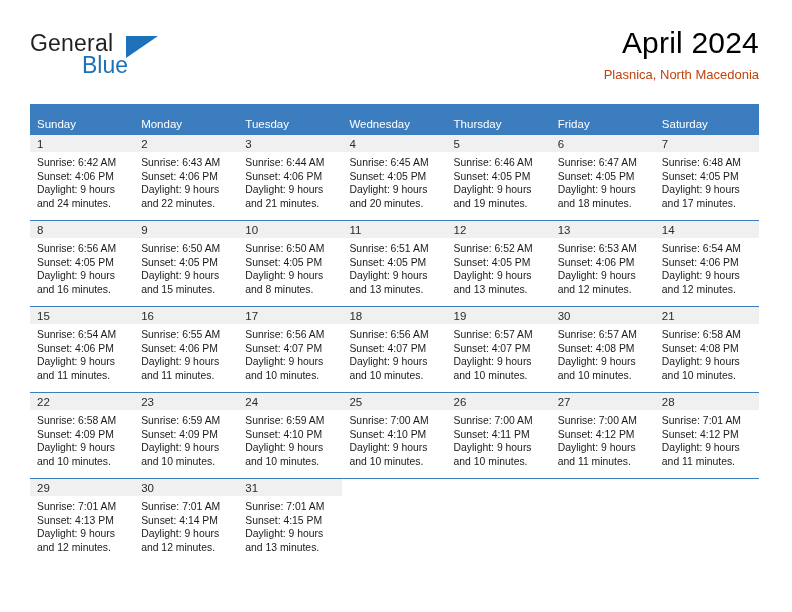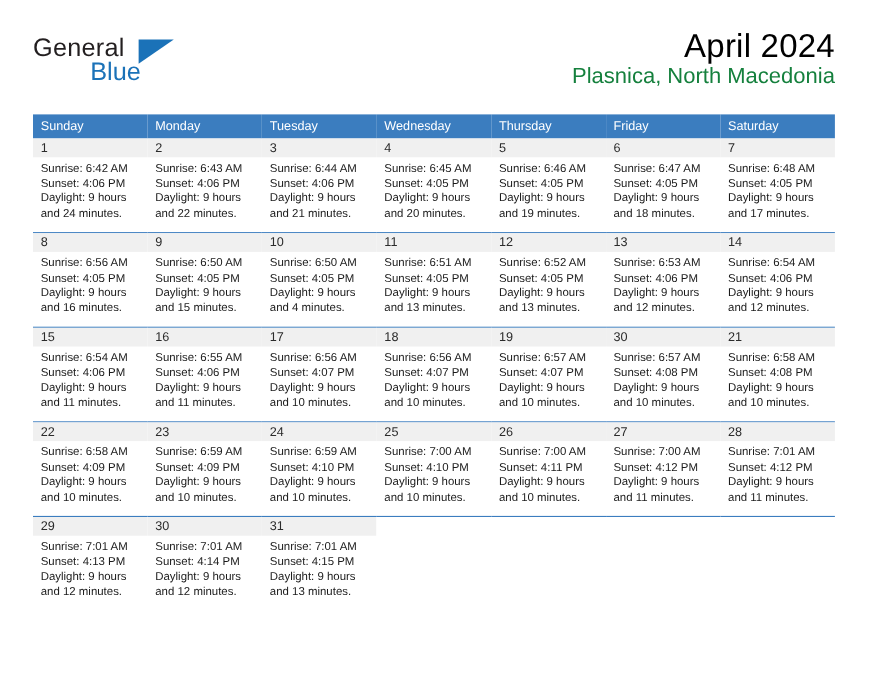--- a/index.html
+++ b/index.html
@@ -72,41 +72,42 @@
     text-align: right;
   }
   .cal-title {
     font-size: 30px;
     font-weight: normal;
     color: #000;
     line-height: 34px;
     letter-spacing: 0.2px;
   }
   .cal-subtitle {
-    font-size: 20px;
-    color: #15803d;
+    margin-top: 6px;
+    font-size: 13px;
+    color: #c2410c;
     line-height: 18px;
   }
 
   
   .calendar {
     position: absolute;
     left: 30px;
     top: 104px;
     width: 729px;
     border-collapse: collapse;
     table-layout: fixed;
   }
   .calendar th {
     background: #3b7dbf;
     color: #ffffff;
     font-size: 11.5px;
     font-weight: normal;
     text-align: left;
-    padding: 5px 0 5px 7px;
+    padding: 14px 0 5px 7px;
     height: 12px;
     border: none;
   }
   .calendar td {
     width: 104.14px;
     vertical-align: top;
     padding: 0;
     border: none;
     background: #ffffff;
   }
@@ -281,21 +282,21 @@
               </div>
             </div>
           </td>
         <td>
             <div class="cell">
               <div class="daynum-band">10</div>
               <div class="cell-body">
                 <div>Sunrise: 6:50 AM</div>
                 <div>Sunset: 4:05 PM</div>
                 <div>Daylight: 9 hours</div>
-                <div>and 4 minutes.</div>
+                <div>and 8 minutes.</div>
               </div>
             </div>
           </td>
         <td>
             <div class="cell">
               <div class="daynum-band">11</div>
               <div class="cell-body">
                 <div>Sunrise: 6:51 AM</div>
                 <div>Sunset: 4:05 PM</div>
                 <div>Daylight: 9 hours</div>

